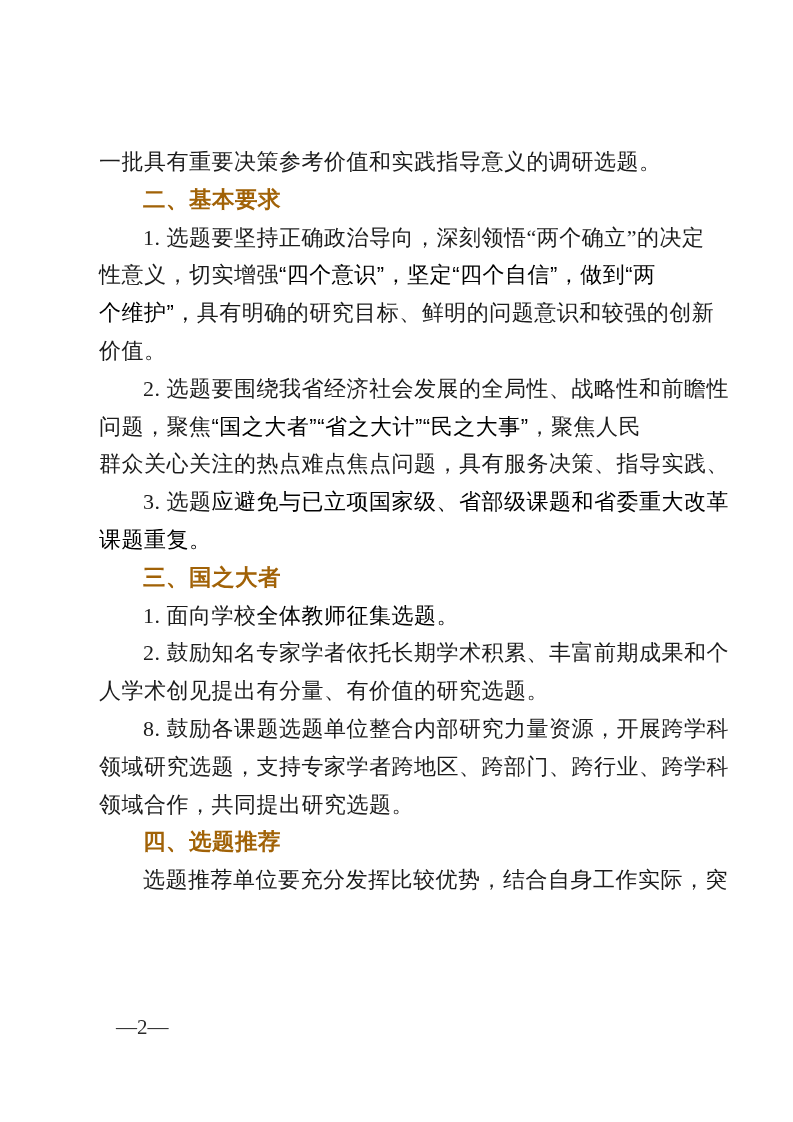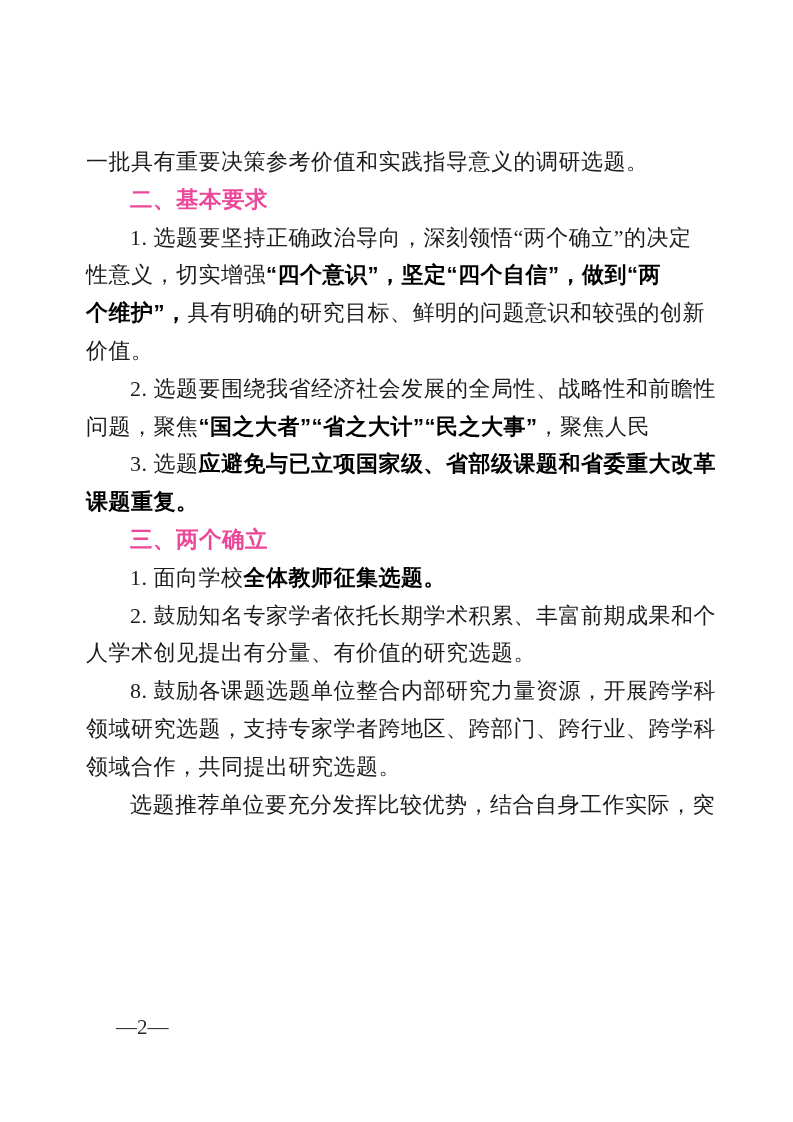--- a/index.html
+++ b/index.html
@@ -10,44 +10,44 @@
   .page {
     position: relative;
     width: 793px;
     height: 1122px;
     background: #ffffff;
     overflow: hidden;
     font-family: "Liberation Serif", serif;
   }
   .content {
     position: absolute;
-    left: 86px;
+    left: 99px;
     top: 143px;
     width: 592px;
   }
   .line {
     height: 37.8px;
     line-height: 37.8px;
     font-size: 22px;
     color: #1c1c1c;
     white-space: nowrap;
     letter-spacing: 0.5px;
   }
   .indent {
     text-indent: 44px;
   }
   .heading {
     font-family: "Liberation Sans", sans-serif;
     font-weight: bold;
-    color: #ec4899;
+    color: #a16207;
     font-size: 22.5px;
   }
   .line b {
     font-family: "Liberation Sans", sans-serif;
-    font-weight: bold;
+    font-weight: normal;
     color: #000000;
   }
   .footer {
     position: absolute;
     left: 116px;
     top: 1010px;
     height: 34px;
     line-height: 34px;
     font-size: 21px;
     color: #2b2b2b;
@@ -69,40 +69,42 @@
     <div class="line"><span>性意义，切实增强</span><b>“四个意识”，坚定“四个自信”，做到“两</b></div>
 
     <div class="line"><b>个维护”，</b><span>具有明确的研究目标、鲜明的问题意识和较强的创新</span></div>
 
     <div class="line"><span>价值。</span></div>
 
     <div class="line indent"><span>2. 选题要围绕我省经济社会发展的全局性、战略性和前瞻性</span></div>
 
     <div class="line"><span>问题，聚焦</span><b>“国之大者”“省之大计”“民之大事”</b><span>，聚焦人民</span></div>
 
+    <div class="line"><span>群众关心关注的热点难点焦点问题，具有服务决策、指导实践、</span></div>
 
 
     <div class="line indent"><span>3. 选题</span><b>应避免与已立项国家级、省部级课题和省委重大改革</b></div>
 
     <div class="line"><b>课题重复。</b></div>
 
-    <div class="line heading indent"><span>三、两个确立</span></div>
+    <div class="line heading indent"><span>三、国之大者</span></div>
 
     <div class="line indent"><span>1. 面向学校</span><b>全体教师征集选题。</b></div>
 
     <div class="line indent"><span>2. 鼓励知名专家学者依托长期学术积累、丰富前期成果和个</span></div>
 
     <div class="line"><span>人学术创见提出有分量、有价值的研究选题。</span></div>
 
     <div class="line indent"><span>8. 鼓励各课题选题单位整合内部研究力量资源，开展跨学科</span></div>
 
     <div class="line"><span>领域研究选题，支持专家学者跨地区、跨部门、跨行业、跨学科</span></div>
 
     <div class="line"><span>领域合作，共同提出研究选题。</span></div>
 
+    <div class="line heading indent"><span>四、选题推荐</span></div>
 
     <div class="line indent"><span>选题推荐单位要充分发挥比较优势，结合自身工作实际，突</span></div>
 
 
   </div>
 
   <div class="footer">—2—</div>
 </div>
 
 </body></html>

